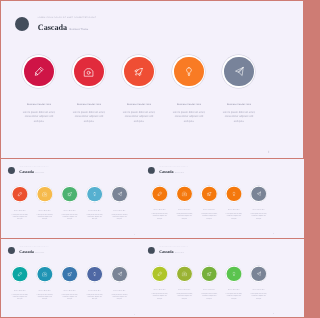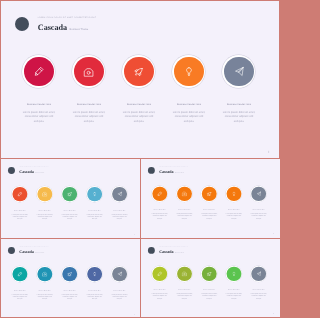--- a/index.html
+++ b/index.html
@@ -1,19 +1,19 @@
 <!DOCTYPE html>
 <html><head>
 <meta charset="utf-8">
 <style>
   html,body{margin:0;padding:0;}
   body{width:281px;height:318px;overflow:hidden;background:#ce7c74;
        font-family:"Liberation Sans",sans-serif;-webkit-font-smoothing:antialiased;text-rendering:geometricPrecision;}
   .grid{position:absolute;left:0;top:0;width:281px;height:318px;}
-  .slide{position:absolute;background:#f4f1fb;overflow:hidden;}
+  .slide{position:absolute;background:#f4f1fb;overflow:hidden;padding-left:24px;}
   #s1{left:1.1px;top:1.1px;width:278.4px;height:157.2px;}
   #s2{left:1.1px;top:159.3px;width:138.9px;height:78.6px;}
   #s3{left:141px;top:159.3px;width:138.5px;height:78.6px;}
   #s4{left:1.1px;top:239px;width:138.9px;height:78px;}
   #s5{left:141px;top:239px;width:138.5px;height:78px;}
 
   
   .art{position:absolute;left:0;top:0;width:278px;height:156.5px;transform-origin:0 0;}
 
   .brandrow{position:absolute;left:13.5px;top:16.3px;display:flex;align-items:flex-start;}

